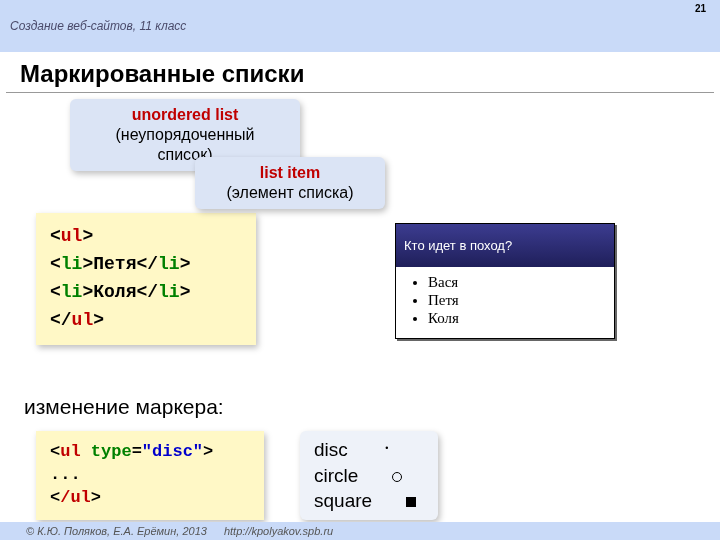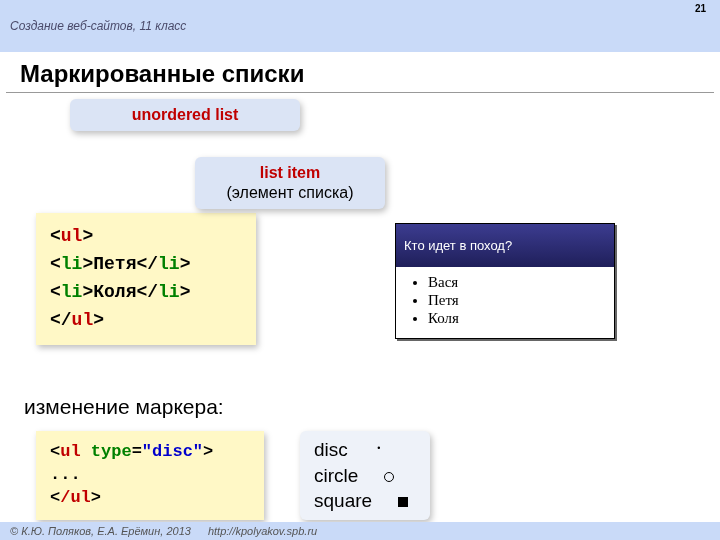--- a/index.html
+++ b/index.html
@@ -104,55 +104,56 @@
     position: absolute;
     left: 300px;
     top: 338px;
     background: #eef2f9;
     border-radius: 6px;
     box-shadow: 2px 3px 6px rgba(0,0,0,.25);
     padding: 6px 20px 6px 14px;
     font-size: 19px;
     line-height: 1.35;
   }
-  .markerbox .row { display: flex; align-items: center; gap: 24px; }
+  .markerbox .row { display: flex; align-items: center; gap: 32px; }
   .markerbox .sym { width: 14px; text-align: center; }
   .sym-disc { font-size: 9px; position: relative; top: -2px; }
   .sym-circle {
     display: inline-block; width: 10px; height: 10px;
     border: 1.5px solid #000; border-radius: 50%;
   }
   .sym-square {
     display: inline-block; width: 10px; height: 10px; background: #000;
   }
   .footer {
     position: absolute;
     bottom: 0; left: 0; right: 0;
     background: #c9daf8;
     font-size: 11px;
     font-style: italic;
     color: #555;
-    padding: 3px 10px;
+    padding: 3px 26px;
   }
   .footer a { color: #555; text-decoration: none; margin-left: 14px; }
 </style>
 </head>
 <body>
 
 <div class="top-crumb">
   <span>Создание веб-сайтов, 11 класс</span>
   <span class="page-num">21</span>
 </div>
 
 <h1 class="title">Маркированные списки</h1>
 
 <div class="content">
 
   <div class="callout callout1">
     <div class="term">unordered list</div>
+    <div>(неупорядоченный список)</div>
   </div>
 
   <div class="callout callout2">
     <div class="term">list item</div>
     <div>(элемент списка)</div>
   </div>
 
   <div class="codebox code1">
     <div><span class="angle">&lt;</span><span class="tag-red">ul</span><span class="angle">&gt;</span></div>
     <div><span class="angle">&lt;</span><span class="tag-green">li</span><span class="angle">&gt;</span><span>Петя</span><span class="angle">&lt;/</span><span class="tag-green">li</span><span class="angle">&gt;</span></div>

